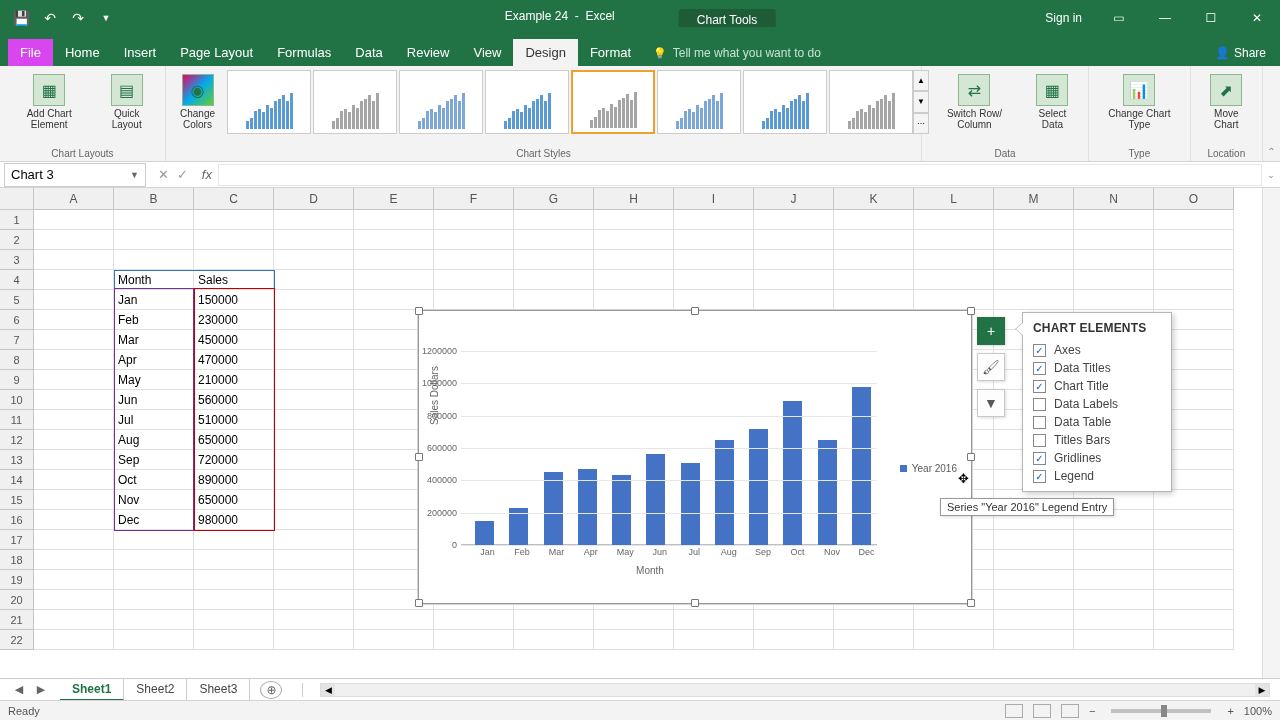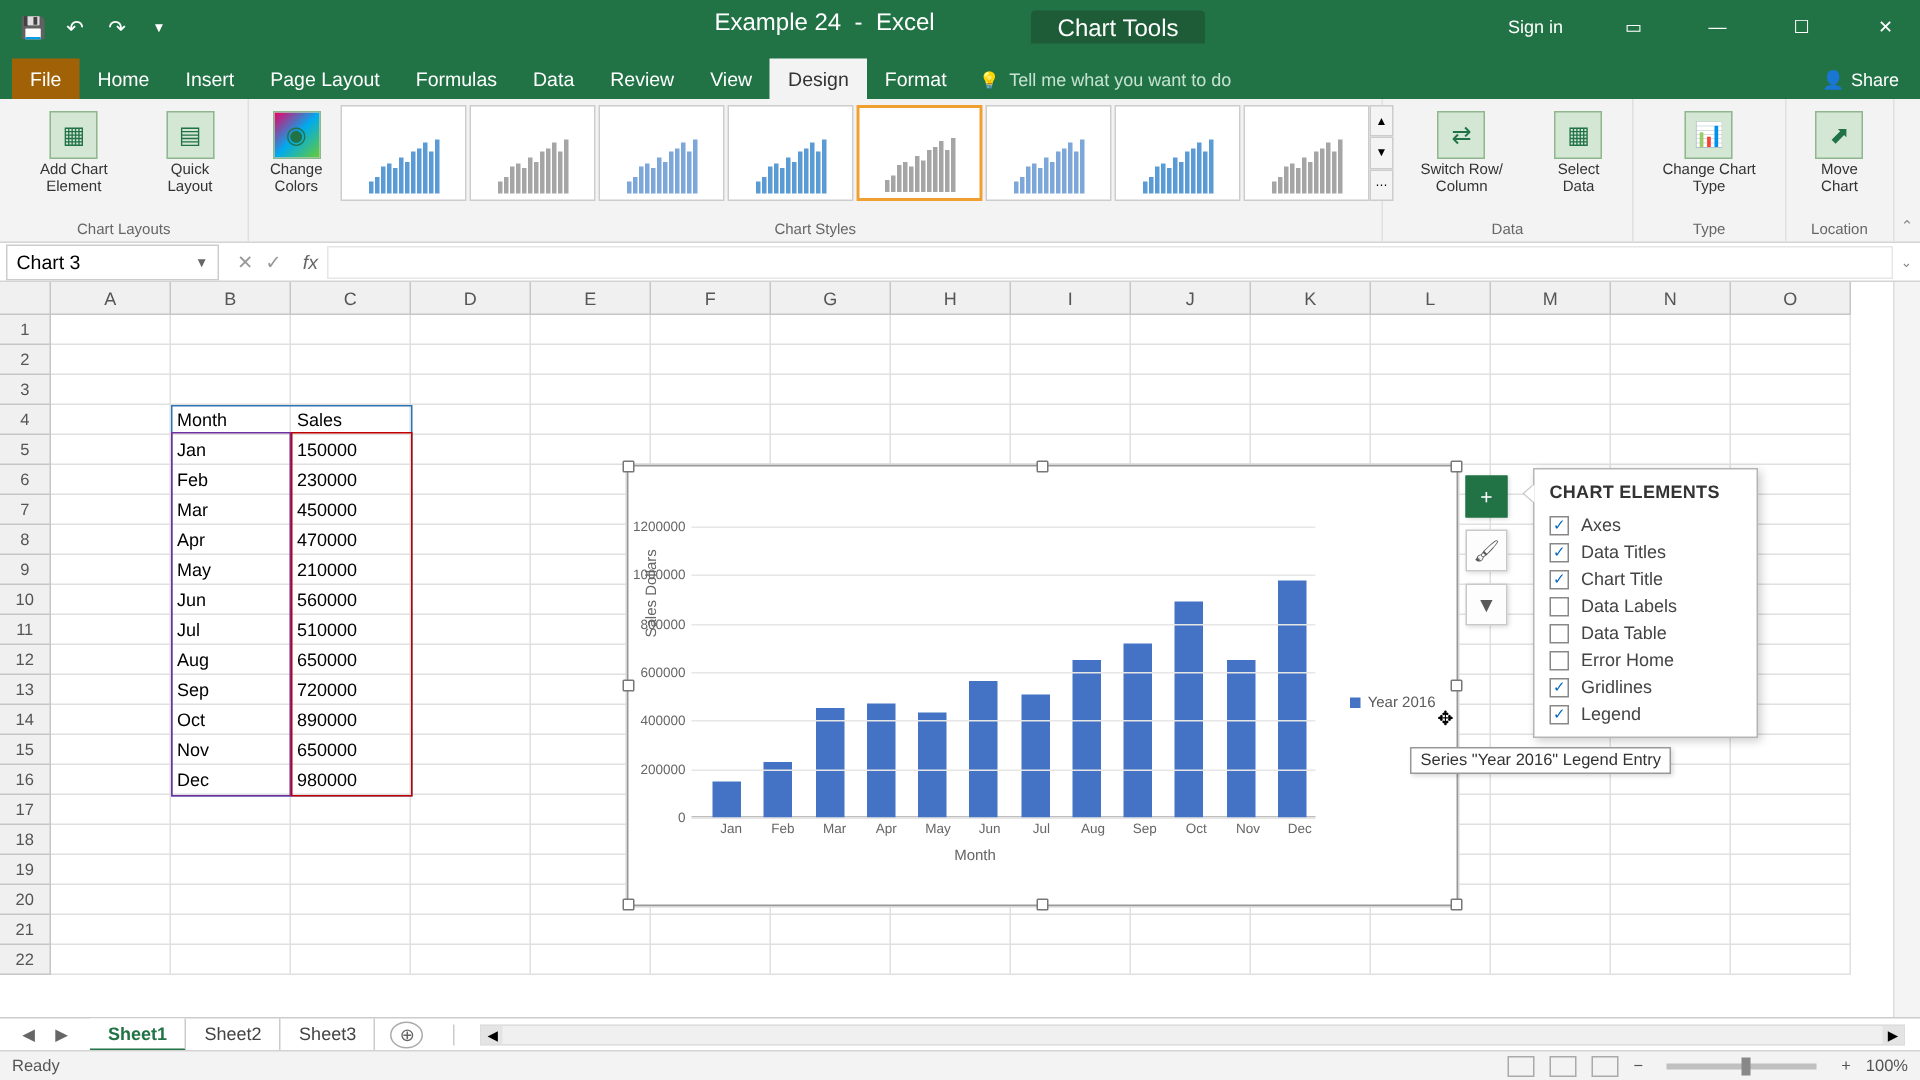--- a/index.html
+++ b/index.html
@@ -2,30 +2,30 @@
 <html><head>
 <meta charset="utf-8">
 <style>
 * { margin: 0; padding: 0; box-sizing: border-box; font-family: 'Segoe UI', Tahoma, sans-serif; }
 body { width: 1280px; height: 720px; background: #fff; overflow: hidden; position: relative; }
 
 
 .titlebar { height: 36px; background: #217346; display: flex; align-items: center; position: relative; }
 .qat { display: flex; gap: 8px; padding-left: 12px; align-items: center; }
 .qat-btn { width: 20px; height: 20px; display: flex; align-items: center; justify-content: center; color: #fff; cursor: pointer; font-size: 14px; }
-.title-center { position: absolute; left: 50%; transform: translateX(-50%); color: #fff; font-size: 16px; display: flex; gap: 64px; }
+.title-center { position: absolute; left: 50%; transform: translateX(-50%); color: #fff; font-size: 12px; display: flex; gap: 64px; }
 .title-center .tools { background: #1e5c38; padding: 4px 18px 0; border-radius: 3px 3px 0 0; }
-.titlebar-right { position: absolute; right: 0; display: flex; align-items: center; gap: 10px; }
+.titlebar-right { position: absolute; right: 0; display: flex; align-items: center; gap: 0; }
 .signin { color: #fff; font-size: 12px; padding: 0 14px; }
 .win-btn { width: 46px; height: 36px; color: #fff; display: flex; align-items: center; justify-content: center; font-size: 12px; cursor: pointer; }
 
 
 .ribbon-tabs { height: 30px; background: #217346; display: flex; align-items: flex-end; padding-left: 8px; }
 .tab { color: #fff; font-size: 13px; padding: 6px 12px; cursor: pointer; }
-.tab.file { background: #a16207; }
+.tab.file { background: #d946ef; }
 .tab.active { background: #f3f3f3; color: #217346; }
 .tab.ctx { color: #fff; }
 .tab.ctx.active { background: #f3f3f3; color: #333; }
 .tell-me { color: #c6e3d2; font-size: 12px; padding: 6px 10px; display: flex; align-items: center; gap: 6px; flex: 1; }
 .tell-me::before { content: "💡"; font-size: 11px; }
 .ribbon-tabs .share { color: #fff; font-size: 12px; padding: 6px 14px; display: flex; gap: 4px; }
 
 
 .ribbon { height: 96px; background: #f3f3f3; border-bottom: 1px solid #d4d4d4; display: flex; }
 .group { border-right: 1px solid #e0e0e0; padding: 4px 8px 2px; display: flex; flex-direction: column; align-items: center; justify-content: space-between; }
@@ -872,21 +872,21 @@
       <label>
         <span class="chk"></span>
         <span>Data Labels</span>
       </label>
       <label>
         <span class="chk"></span>
         <span>Data Table</span>
       </label>
       <label>
         <span class="chk"></span>
-        <span>Error Home</span>
+        <span>Titles Bars</span>
       </label>
       <label>
         <span class="chk">✓</span>
         <span>Gridlines</span>
       </label>
       <label>
         <span class="chk">✓</span>
         <span>Legend</span>
       </label>
     </div>

